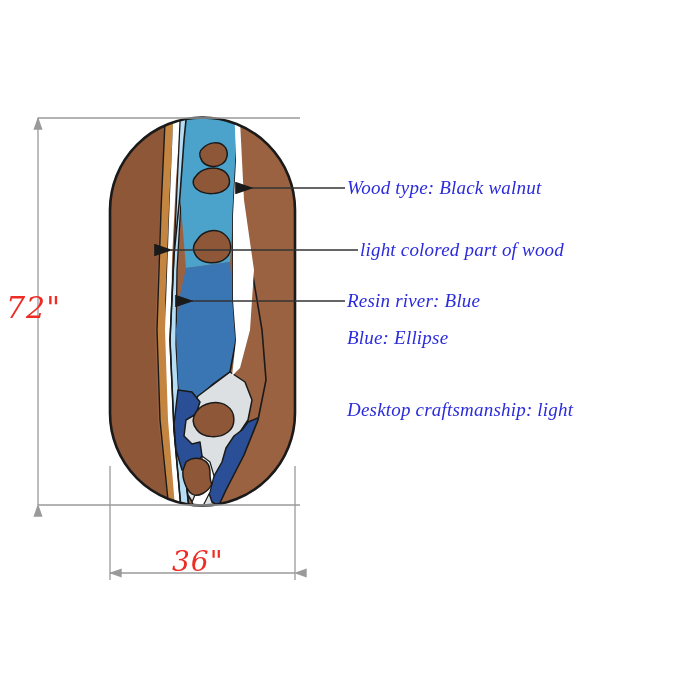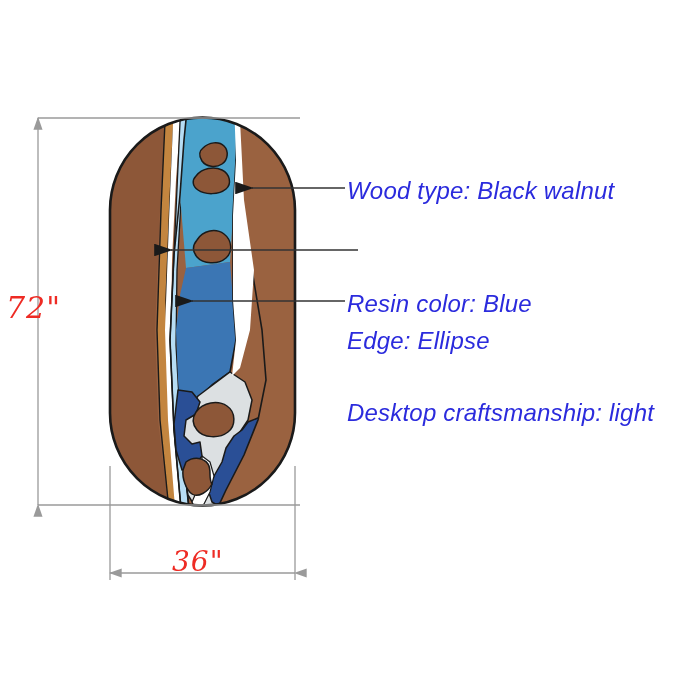--- a/index.html
+++ b/index.html
@@ -41,23 +41,23 @@
     font-size: 30px;
   }
   #dim-width-text {
     left: 172px;
     top: 545px;
     font-size: 28px;
   }
   .anno-text {
     position: absolute;
     color: #2b2bdd;
-    font-family: Liberation Sans, sans-serif;
+    font-family: Liberation Serif, serif;
     font-style: italic;
-    font-size: 24px;
+    font-size: 19px;
     white-space: nowrap;
     letter-spacing: 0.2px;
   }
   #anno-wood-type   { left: 347px; top: 177px; }
   #anno-light-wood  { left: 360px; top: 239px; }
   #anno-resin-color { left: 347px; top: 290px; }
   #anno-edge        { left: 347px; top: 327px; }
   #anno-epoxy-loc   { left: 347px; top: 364px; }
   #anno-craft       { left: 347px; top: 399px; }
 </style>
@@ -140,21 +140,22 @@
       <line x1="345" y1="301" x2="192" y2="301" marker-end="url(#arrowL)"></line>
     </g>
   </svg>
 
   <div class="dim-text" id="dim-height-text">72"</div>
 
   <div class="dim-text" id="dim-width-text">36"</div>
 
   <div class="anno-text" id="anno-wood-type">Wood type: Black walnut</div>
 
+  <div class="anno-text" id="anno-light-wood">light colored part of wood</div>
 
-  <div class="anno-text" id="anno-resin-color">Resin color: Blue</div>
+  <div class="anno-text" id="anno-resin-color">Resin river: Blue</div>
 
-  <div class="anno-text" id="anno-edge">Edge: Ellipse</div>
+  <div class="anno-text" id="anno-edge">Blue: Ellipse</div>
 
 
   <div class="anno-text" id="anno-craft">Desktop craftsmanship: light</div>
 
 </div>
 
 </body></html>

